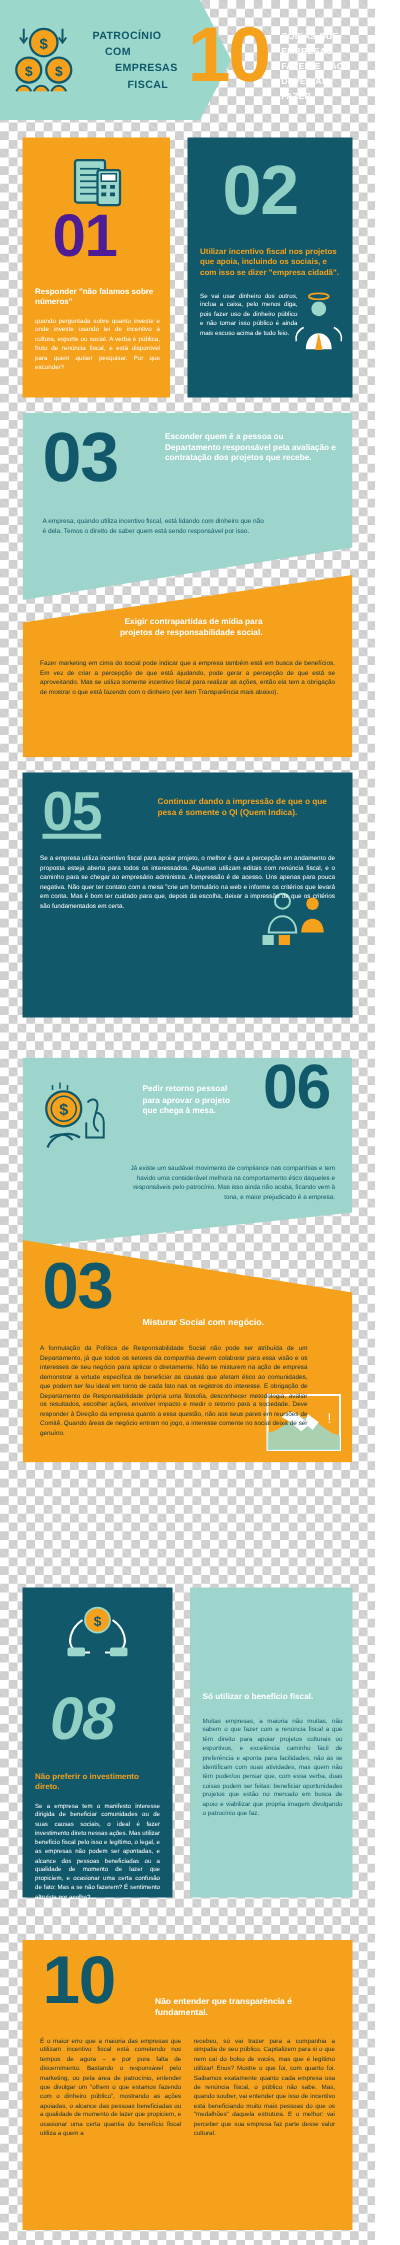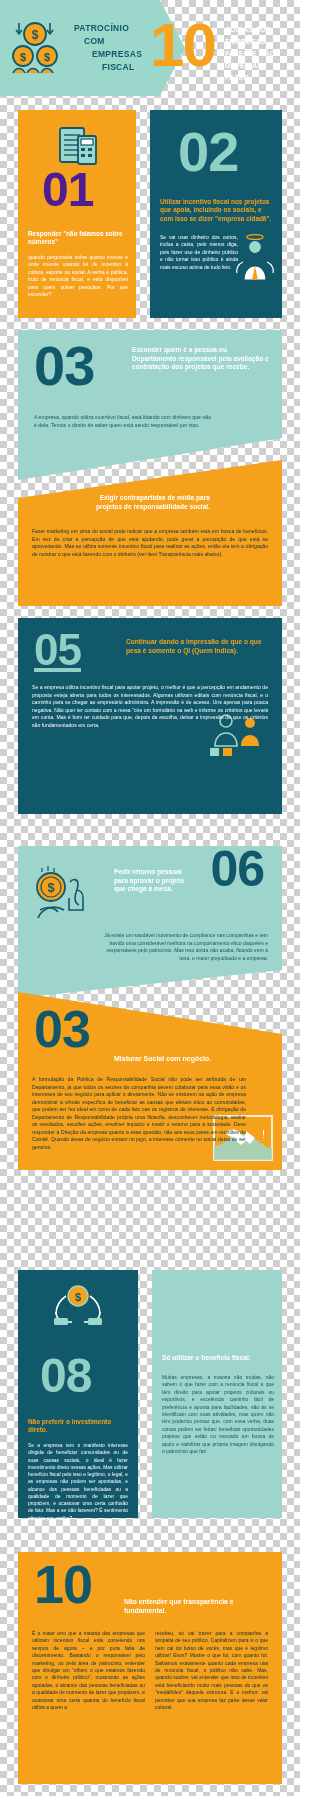--- a/index.html
+++ b/index.html
@@ -252,21 +252,21 @@
         <circle cx="28" cy="14" r="10" fill="#F5A11B" stroke="#9BD8CB" stroke-width="1.4"></circle>
         <text x="28" y="19" font-size="11" font-weight="bold" fill="#11586A" text-anchor="middle" font-family="Liberation Sans, sans-serif">$</text>
         <path d="M16 14c-6 4-10 10-10 18" fill="none" stroke="#fff" stroke-width="1.6"></path>
         <path d="M40 14c6 4 10 10 10 18" fill="none" stroke="#fff" stroke-width="1.6"></path>
         <path d="M6 30c0 6 4 10 10 10h6" fill="none" stroke="#fff" stroke-width="1.6"></path>
         <path d="M50 30c0 6-4 10-10 10h-6" fill="none" stroke="#fff" stroke-width="1.6"></path>
         <rect x="4" y="36" width="14" height="7" rx="1.5" fill="#9BD8CB"></rect>
         <rect x="38" y="36" width="14" height="7" rx="1.5" fill="#9BD8CB"></rect>
       </svg>
     </span>
-    <div class="num num-mint" style="position:absolute;left:22px;top:84px;font-size:48px;">08</div>
+    <div class="num num-mint" style="position:absolute;left:22px;top:84px;font-size:48px;font-style:italic;">08</div>
     <div class="ttl ttl-orange" style="position:absolute;left:10px;top:148px;width:100px;font-size:6.4px;">Não preferir o investimento direto.</div>
     <div class="body-txt t-white" style="position:absolute;left:10px;top:172px;width:100px;font-size:4.9px;text-align:justify;">Se a empresa tem o manifesto interesse dirigida de beneficiar comunidades ou de suas causas sociais, o ideal é fazer investimento direto nessas ações. Mas utilizar benefício fiscal pelo isso e legítimo, o legal, e as empresas não podem ser apontadas, e alcance dos pessoas beneficiadas ou a qualidade de momento de lazer que propiciem, e ocasionar uma certa confusão de fato: Mas a se não fazerem? É sentimento altruísta por acolha?</div>
   </div>
 
   <div class="card c-pale" style="left:152px;top:1270px;width:130px;height:248px;">
     <div class="ttl ttl-white" style="position:absolute;left:10px;top:84px;width:112px;font-size:6.6px;">Só utilizar o benefício fiscal.</div>
     <div class="body-txt t-teal" style="position:absolute;left:10px;top:104px;width:112px;font-size:5px;text-align:justify;">Muitas empresas, a maioria não muitas, não sabem o que fazer com a renúncia fiscal a que têm direito para apoiar projetos culturais ou esportivos, e excelência caminho fácil de preferência e aponta para facilidades, não às se identificam com suas atividades, mas quem não têm poder/ou pensar que, com essa verba, duas coisas podem ser feitas: beneficiar oportunidades projetos que estão no mercado em busca de apoio e viabilizar que própria imagem divulgando o patrocínio que faz.</div>
   </div>
 
   <div class="card c-orange" style="left:18px;top:1552px;width:264px;height:232px;">

